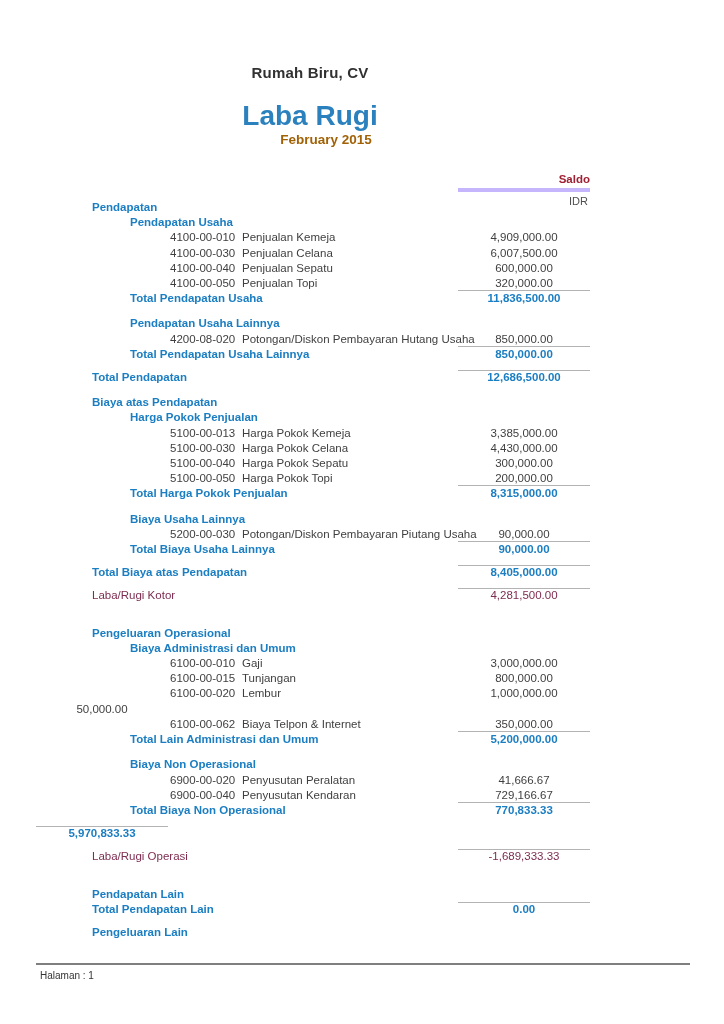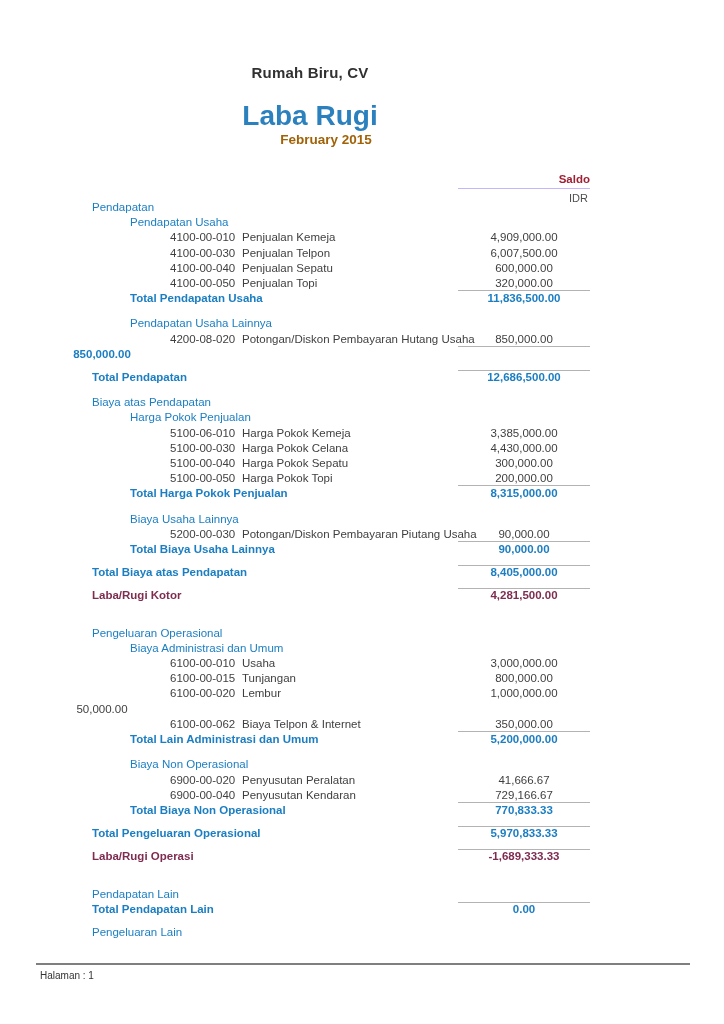--- a/index.html
+++ b/index.html
@@ -10,38 +10,38 @@
 
   
   .doc-header { position:absolute; top:64px; left:0; width:620px; text-align:center; }
   .company   { font-size:15px; font-weight:bold; color:#313131; letter-spacing:.2px; }
   .title     { margin-top:19px; font-size:28px; font-weight:bold; color:#2B81BE; }
   .period    { font-size:13.5px; font-weight:bold; color:#a16207;padding-left:32px; }
 
   
   .saldo-col { position:absolute; top:173px; left:458px; width:132px; text-align:right; }
   .saldo-label    { font-size:11.5px; font-weight:bold; color:#A02033; padding-bottom:3px;
-                    border-bottom:1px solid #c4b5fd; }
+                    border-bottom:4px solid #c4b5fd; }
   .currency-label { font-size:11px; color:#4f4f4f; padding-top:3px; padding-right:2px; }
 
   
   .report { position:absolute; top:200px; left:36px; width:554px; }
   .row  { display:flex; line-height:15.2px; font-size:11.5px; }
   .row .left   { flex:1; min-width:0; display:flex; white-space:nowrap; }
   .row .amount { flex:0 0 132px; width:132px; text-align:center; position:relative; }
 
   .lvl0 .left   { padding-left:56px; }
   .lvl1 .left   { padding-left:94px; }
   .detail .left { padding-left:134px; color:#3f3f3f; }
   .detail .code { flex:0 0 72px; width:72px; }
   .detail .amount { color:#3f3f3f; }
 
-  .section .left { font-weight:normal; color:#1B7EC2; }
+  .section .left { font-weight:bold; color:#1B7EC2; }
   .total .left, .total .amount { font-weight:bold; color:#1B7EC2; }
-  .net .left,   .net .amount   { font-weight:bold; color:#7E2C50; }
+  .net .left,   .net .amount   { font-weight:normal; color:#7E2C50; }
 
   .rule-below .amount { box-shadow: inset 0 -1px 0 #b3b3b3; }
   .rule-above .amount::before {
     content:""; position:absolute; top:0; left:0; right:0; height:1px; background:#b3b3b3;
   }
 
   .sp-xs { height:8px; }
   .sp-s  { height:10px; }
   .sp-l  { height:22px; }
 
@@ -81,21 +81,21 @@
       <div class="row detail">
         <div class="left">
           <span class="code">4100-00-010</span>
           <span class="label">Penjualan Kemeja</span>
         </div>
         <div class="amount">4,909,000.00</div>
       </div>
       <div class="row detail">
         <div class="left">
           <span class="code">4100-00-030</span>
-          <span class="label">Penjualan Telpon</span>
+          <span class="label">Penjualan Celana</span>
         </div>
         <div class="amount">6,007,500.00</div>
       </div>
       <div class="row detail">
         <div class="left">
           <span class="code">4100-00-040</span>
           <span class="label">Penjualan Sepatu</span>
         </div>
         <div class="amount">600,000.00</div>
       </div>
@@ -120,20 +120,23 @@
         <div class="amount"></div>
       </div>
       <div class="row detail rule-below">
         <div class="left">
           <span class="code">4200-08-020</span>
           <span class="label">Potongan/Diskon Pembayaran Hutang Usaha</span>
         </div>
         <div class="amount">850,000.00</div>
       </div>
       <div class="row total lvl1">
+        <div class="left">
+          <span class="label">Total Pendapatan Usaha Lainnya</span>
+        </div>
         <div class="amount">850,000.00</div>
       </div>
       <div class="sp-xs"></div>
       <div class="row total lvl0 rule-above">
         <div class="left">
           <span class="label">Total Pendapatan</span>
         </div>
         <div class="amount">12,686,500.00</div>
       </div>
       <div class="sp-s"></div>
@@ -144,21 +147,21 @@
         <div class="amount"></div>
       </div>
       <div class="row section lvl1">
         <div class="left">
           <span class="label">Harga Pokok Penjualan</span>
         </div>
         <div class="amount"></div>
       </div>
       <div class="row detail">
         <div class="left">
-          <span class="code">5100-06-010</span>
+          <span class="code">5100-00-013</span>
           <span class="label">Harga Pokok Kemeja</span>
         </div>
         <div class="amount">3,385,000.00</div>
       </div>
       <div class="row detail">
         <div class="left">
           <span class="code">5100-00-030</span>
           <span class="label">Harga Pokok Celana</span>
         </div>
         <div class="amount">4,430,000.00</div>
@@ -226,21 +229,21 @@
       </div>
       <div class="row section lvl1">
         <div class="left">
           <span class="label">Biaya Administrasi dan Umum</span>
         </div>
         <div class="amount"></div>
       </div>
       <div class="row detail">
         <div class="left">
           <span class="code">6100-00-010</span>
-          <span class="label">Usaha</span>
+          <span class="label">Gaji</span>
         </div>
         <div class="amount">3,000,000.00</div>
       </div>
       <div class="row detail">
         <div class="left">
           <span class="code">6100-00-015</span>
           <span class="label">Tunjangan</span>
         </div>
         <div class="amount">800,000.00</div>
       </div>
@@ -289,23 +292,20 @@
         <div class="amount">729,166.67</div>
       </div>
       <div class="row total lvl1">
         <div class="left">
           <span class="label">Total Biaya Non Operasional</span>
         </div>
         <div class="amount">770,833.33</div>
       </div>
       <div class="sp-xs"></div>
       <div class="row total lvl0 rule-above">
-        <div class="left">
-          <span class="label">Total Pengeluaran Operasional</span>
-        </div>
         <div class="amount">5,970,833.33</div>
       </div>
       <div class="sp-xs"></div>
       <div class="row net lvl0 rule-above">
         <div class="left">
           <span class="label">Laba/Rugi Operasi</span>
         </div>
         <div class="amount">-1,689,333.33</div>
       </div>
       <div class="sp-l"></div>

